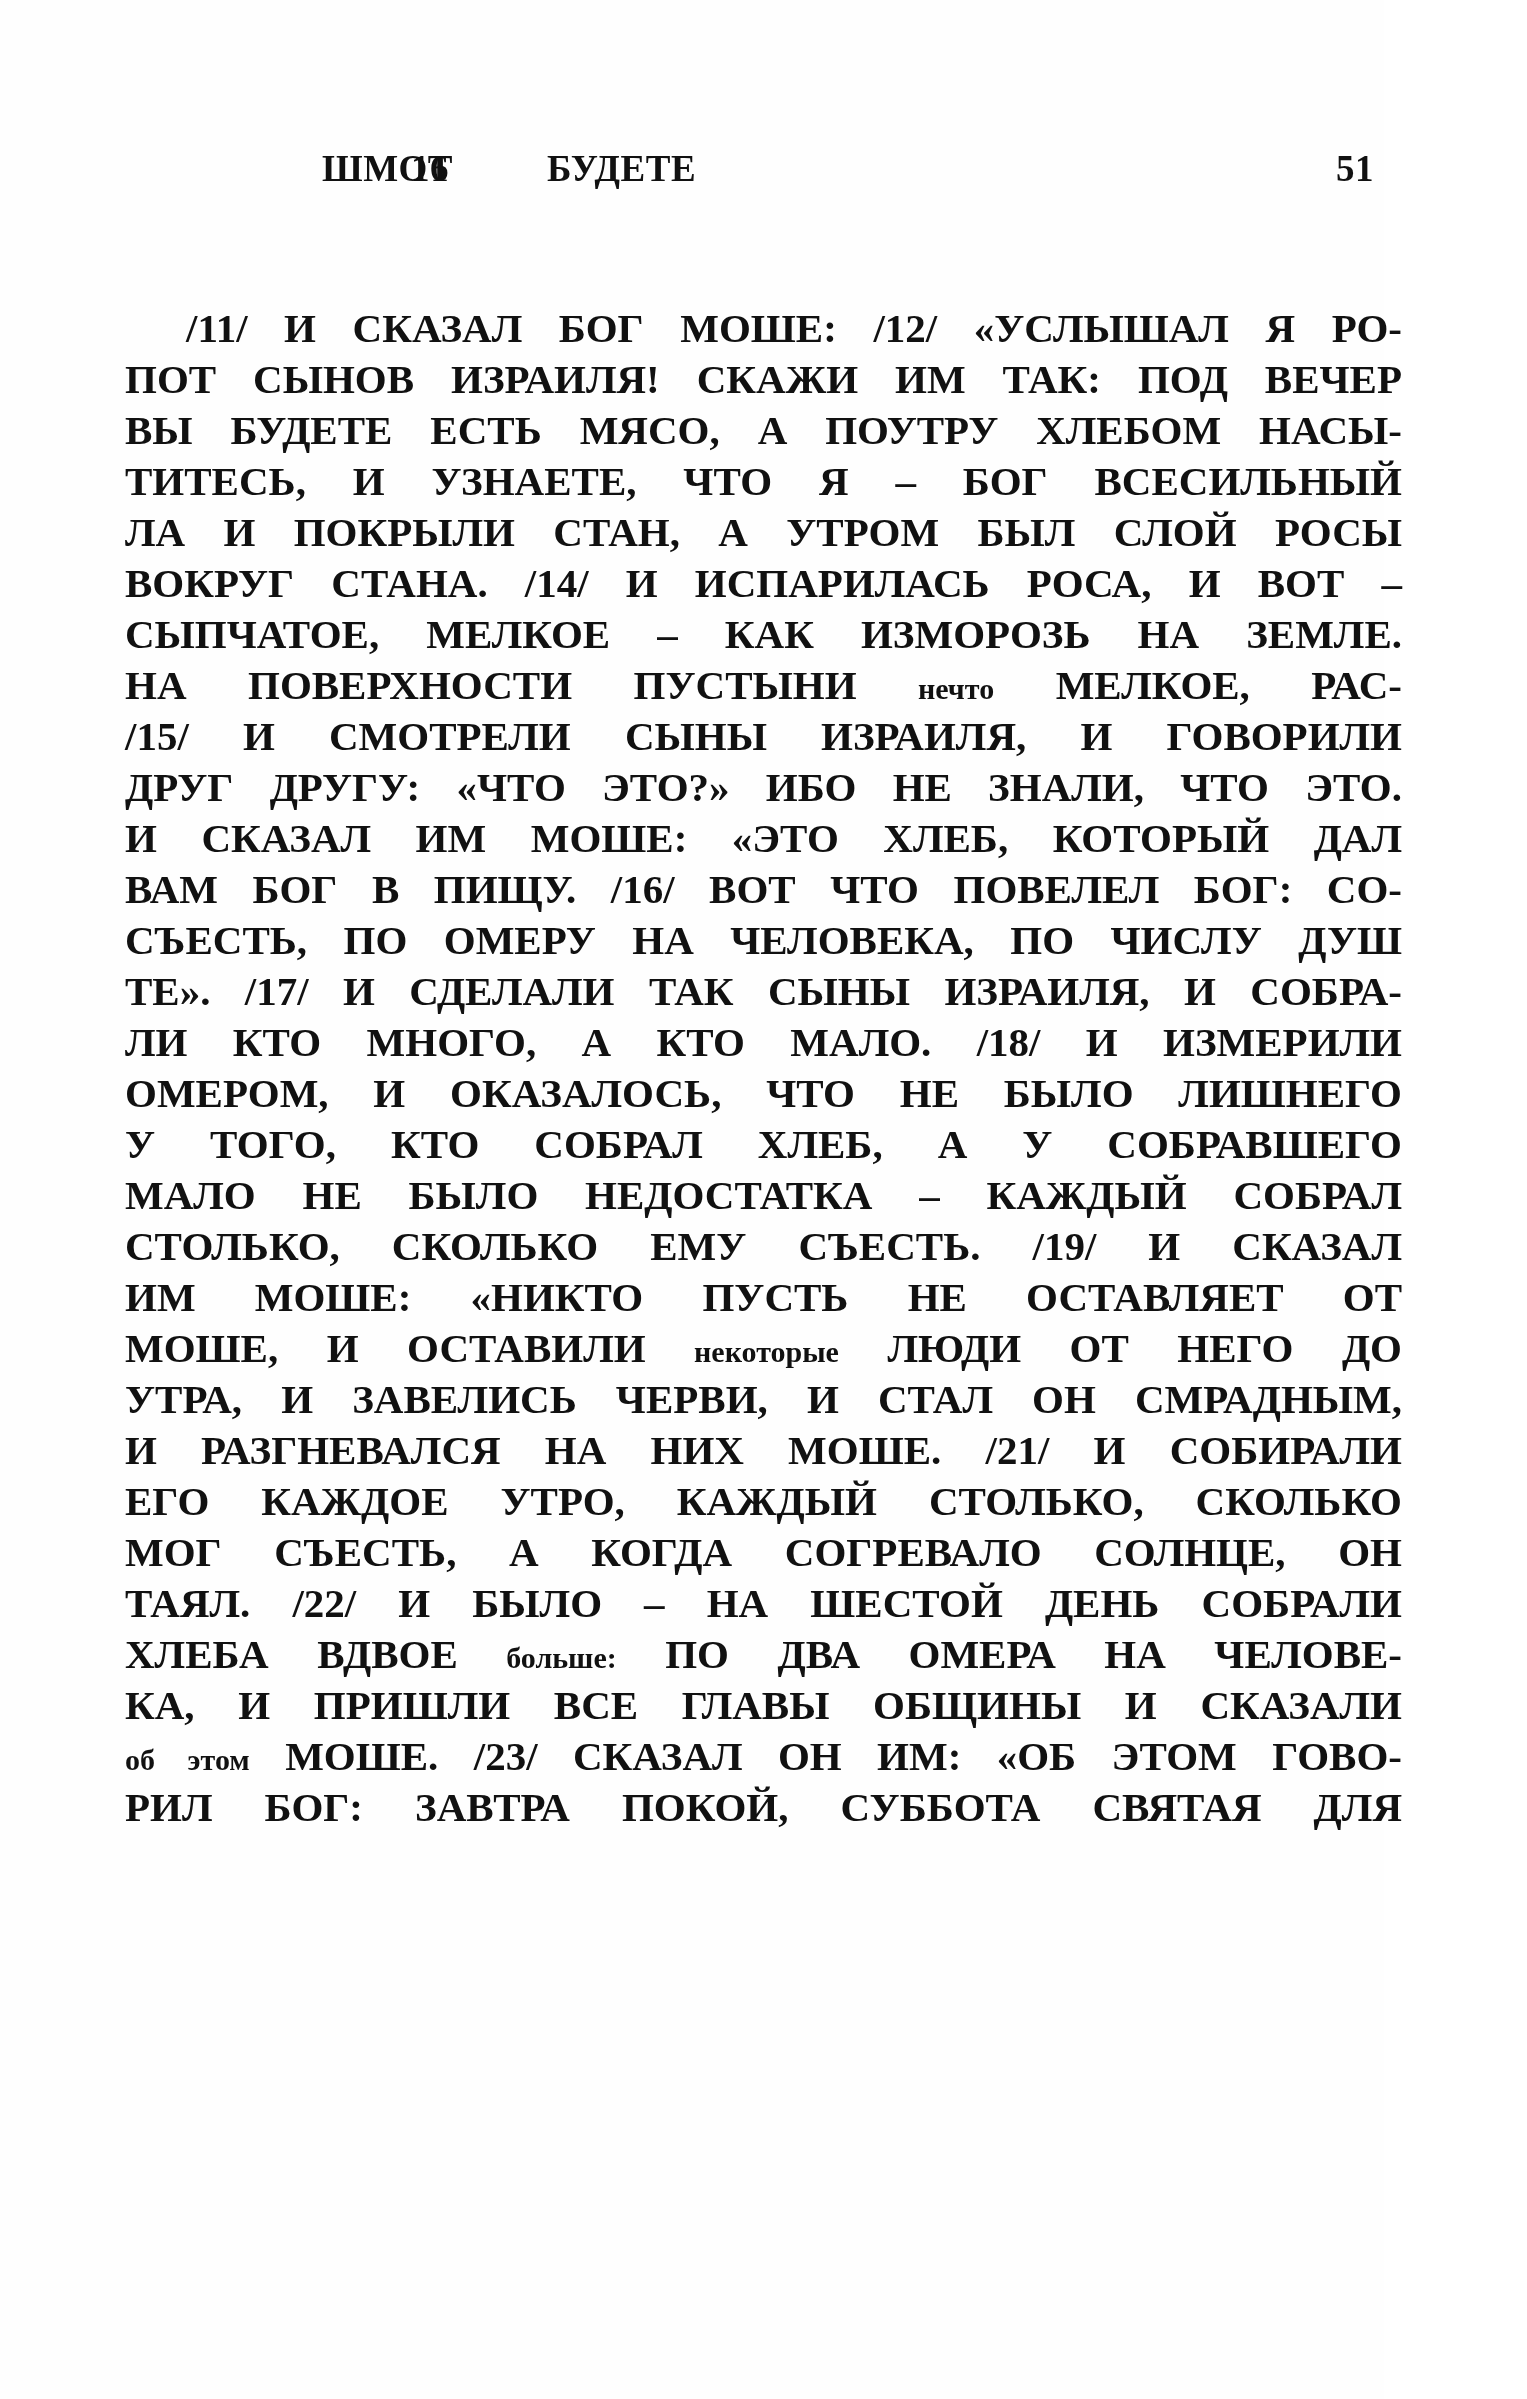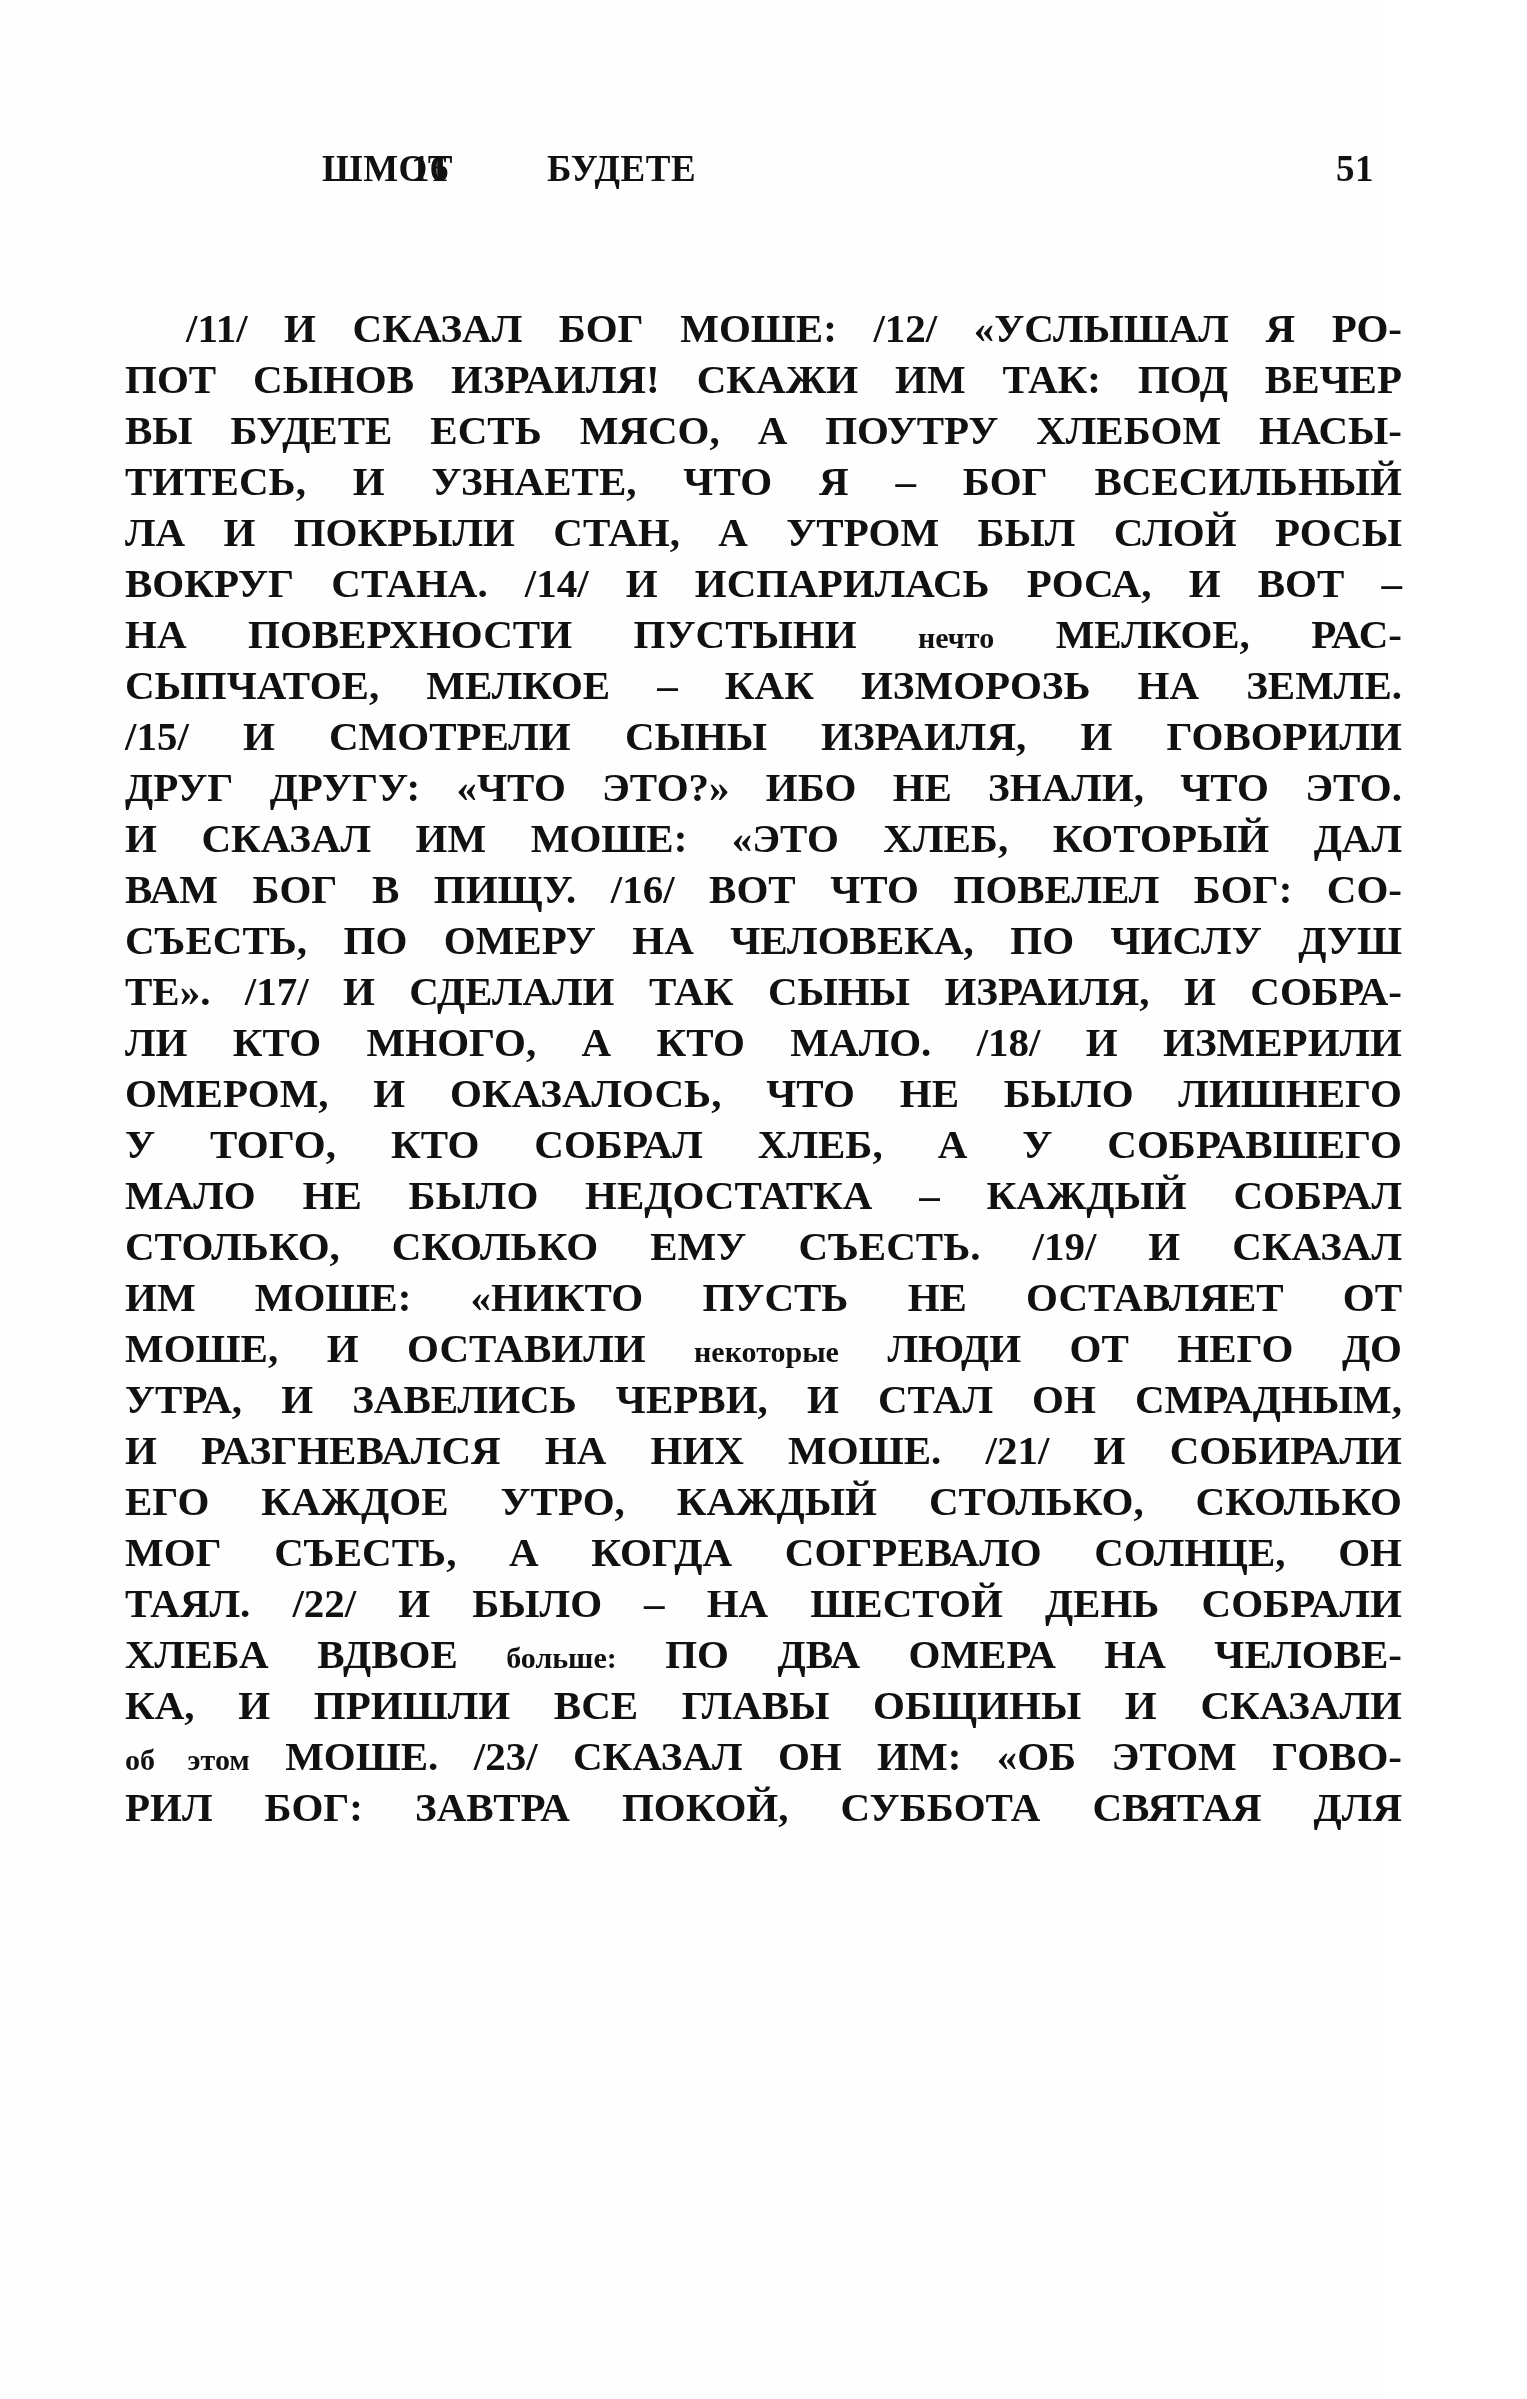--- a/index.html
+++ b/index.html
@@ -78,22 +78,22 @@
     <span class="rh-page">51</span>
   </div>
 
   <div class="body-text" id="body-text">
       <span class="line first"><span>/11/ И СКАЗАЛ БОГ МОШЕ: /12/ «УСЛЫШАЛ Я РО-</span></span>
       <span class="line"><span>ПОТ СЫНОВ ИЗРАИЛЯ! СКАЖИ ИМ ТАК: ПОД ВЕЧЕР</span></span>
       <span class="line"><span>ВЫ БУДЕТЕ ЕСТЬ МЯСО, А ПОУТРУ ХЛЕБОМ НАСЫ-</span></span>
       <span class="line"><span>ТИТЕСЬ, И УЗНАЕТЕ, ЧТО Я – БОГ ВСЕСИЛЬНЫЙ</span></span>
       <span class="line"><span>ЛА И ПОКРЫЛИ СТАН, А УТРОМ БЫЛ СЛОЙ РОСЫ</span></span>
       <span class="line"><span>ВОКРУГ СТАНА. /14/ И ИСПАРИЛАСЬ РОСА, И ВОТ –</span></span>
+      <span class="line"><span>СЫПЧАТОЕ, МЕЛКОЕ – КАК ИЗМОРОЗЬ НА ЗЕМЛЕ.</span></span>
       <span class="line"><span>НА ПОВЕРХНОСТИ ПУСТЫНИ </span><span class="small">нечто</span><span> МЕЛКОЕ, РАС-</span></span>
-      <span class="line"><span>СЫПЧАТОЕ, МЕЛКОЕ – КАК ИЗМОРОЗЬ НА ЗЕМЛЕ.</span></span>
       <span class="line"><span>/15/ И СМОТРЕЛИ СЫНЫ ИЗРАИЛЯ, И ГОВОРИЛИ</span></span>
       <span class="line"><span>ДРУГ ДРУГУ: «ЧТО ЭТО?» ИБО НЕ ЗНАЛИ, ЧТО ЭТО.</span></span>
       <span class="line"><span>И СКАЗАЛ ИМ МОШЕ: «ЭТО ХЛЕБ, КОТОРЫЙ ДАЛ</span></span>
       <span class="line"><span>ВАМ БОГ В ПИЩУ. /16/ ВОТ ЧТО ПОВЕЛЕЛ БОГ: СО-</span></span>
       <span class="line"><span>СЪЕСТЬ, ПО ОМЕРУ НА ЧЕЛОВЕКА, ПО ЧИСЛУ ДУШ</span></span>
       <span class="line"><span>ТЕ». /17/ И СДЕЛАЛИ ТАК СЫНЫ ИЗРАИЛЯ, И СОБРА-</span></span>
       <span class="line"><span>ЛИ КТО МНОГО, А КТО МАЛО. /18/ И ИЗМЕРИЛИ</span></span>
       <span class="line"><span>ОМЕРОМ, И ОКАЗАЛОСЬ, ЧТО НЕ БЫЛО ЛИШНЕГО</span></span>
       <span class="line"><span>У ТОГО, КТО СОБРАЛ ХЛЕБ, А У СОБРАВШЕГО</span></span>
       <span class="line"><span>МАЛО НЕ БЫЛО НЕДОСТАТКА – КАЖДЫЙ СОБРАЛ</span></span>

